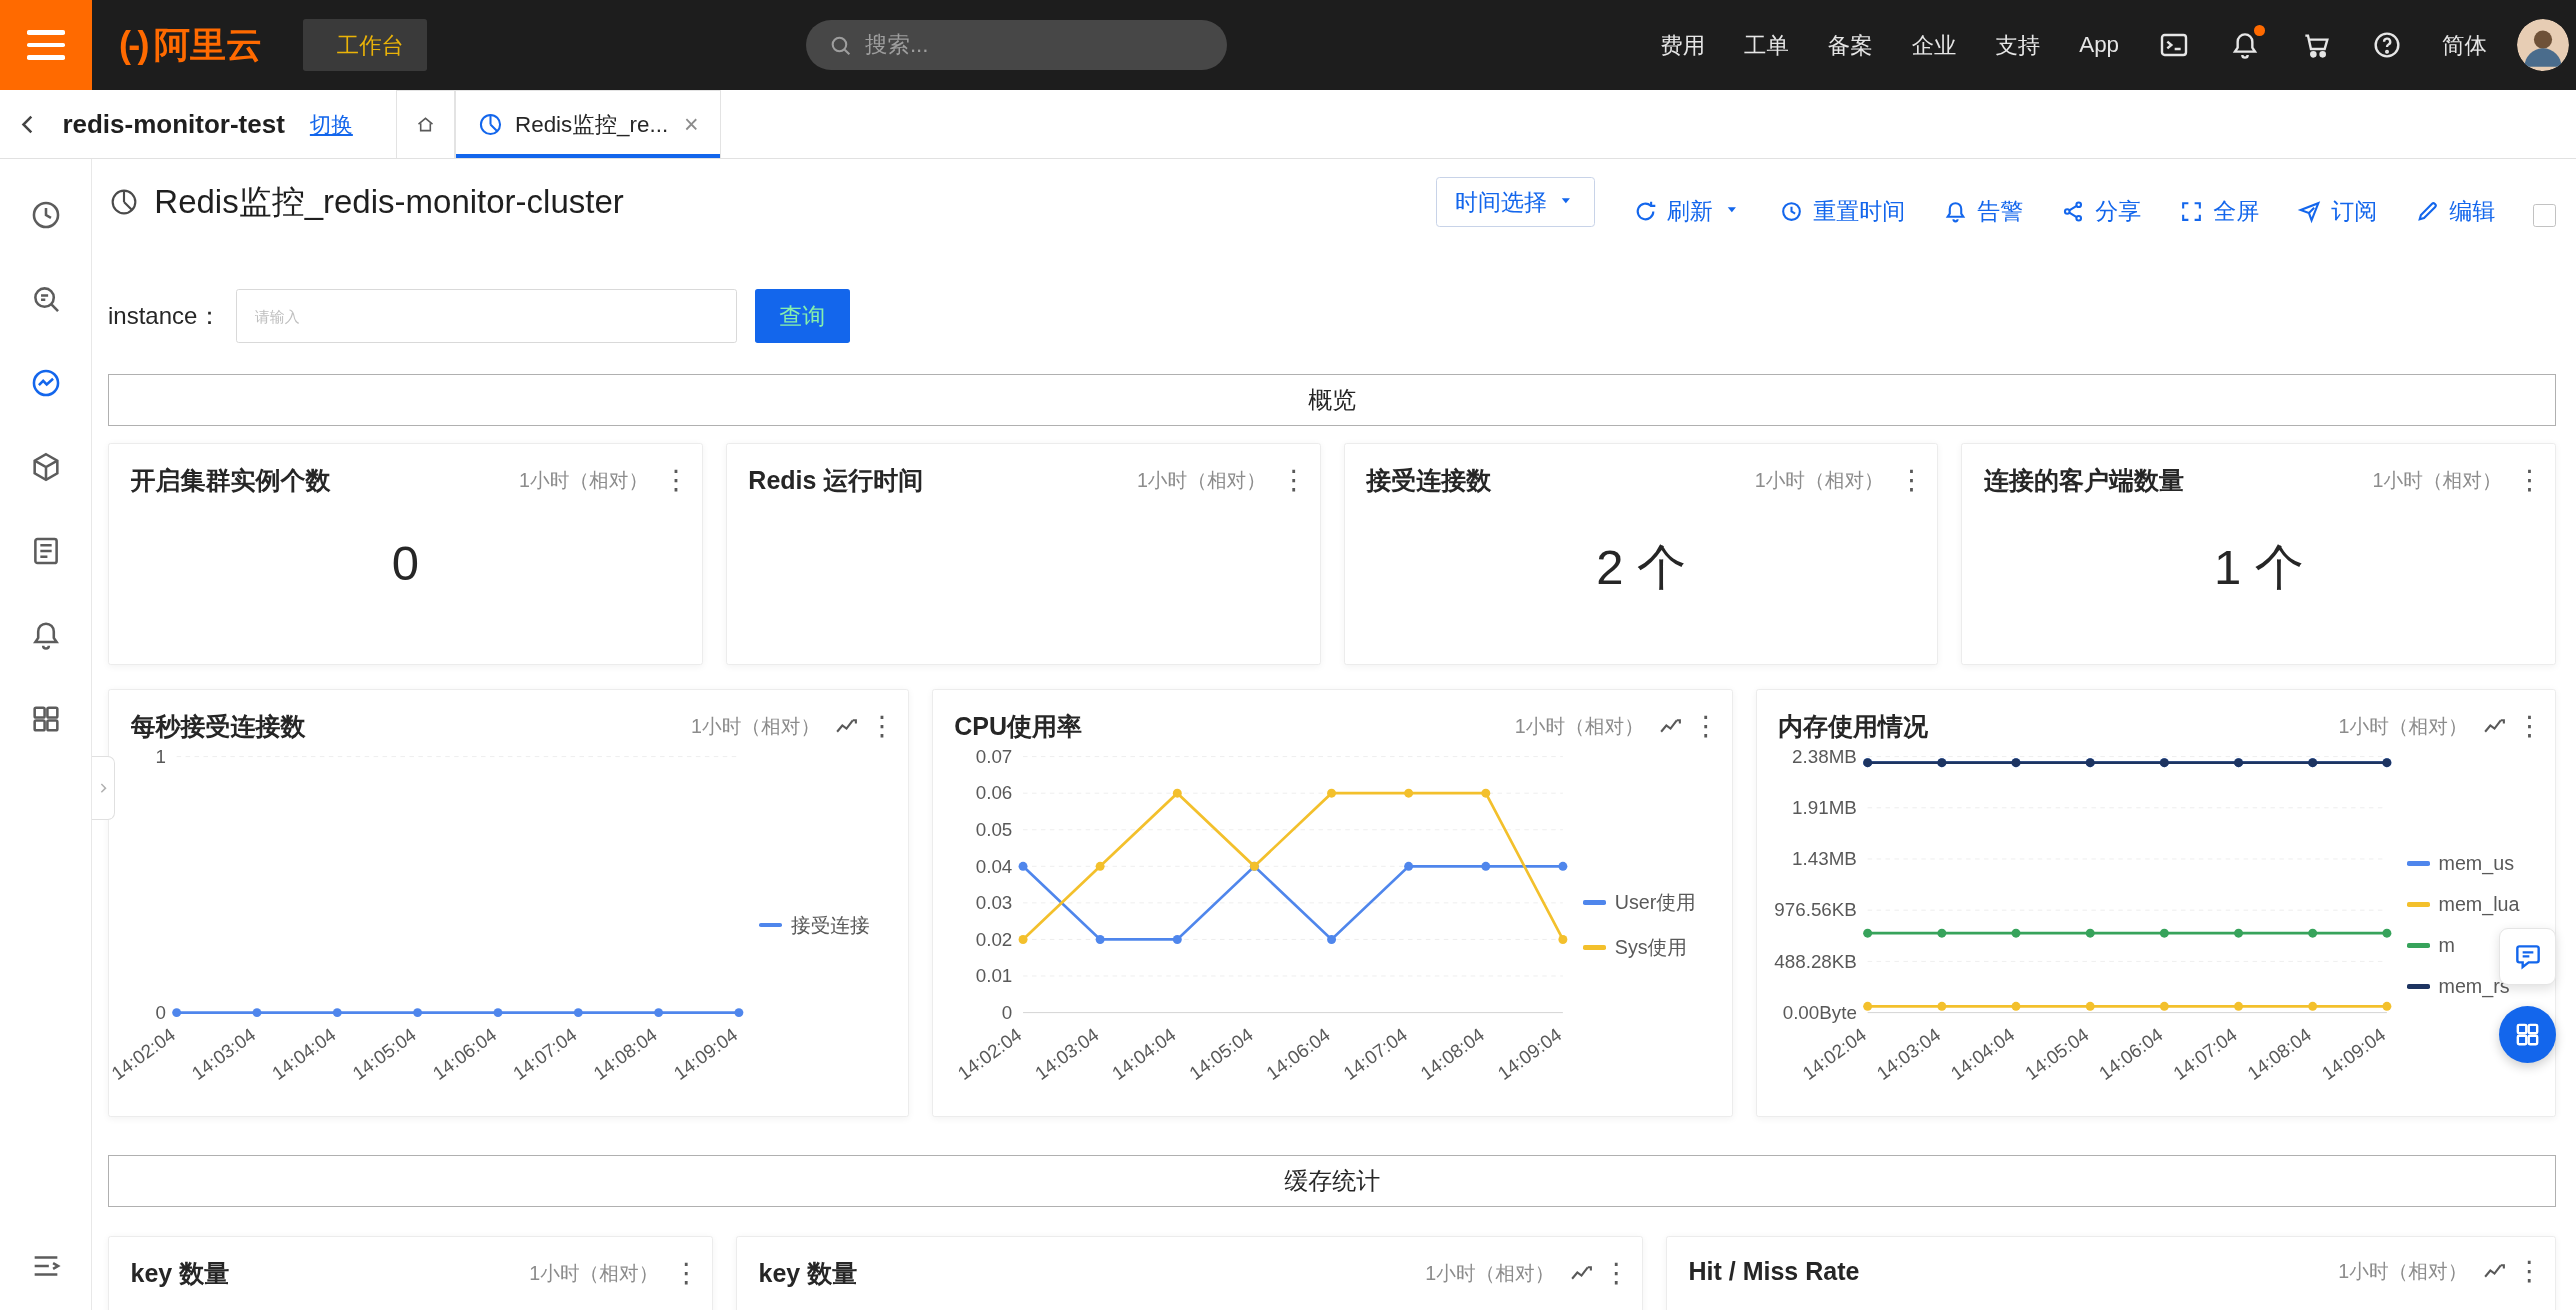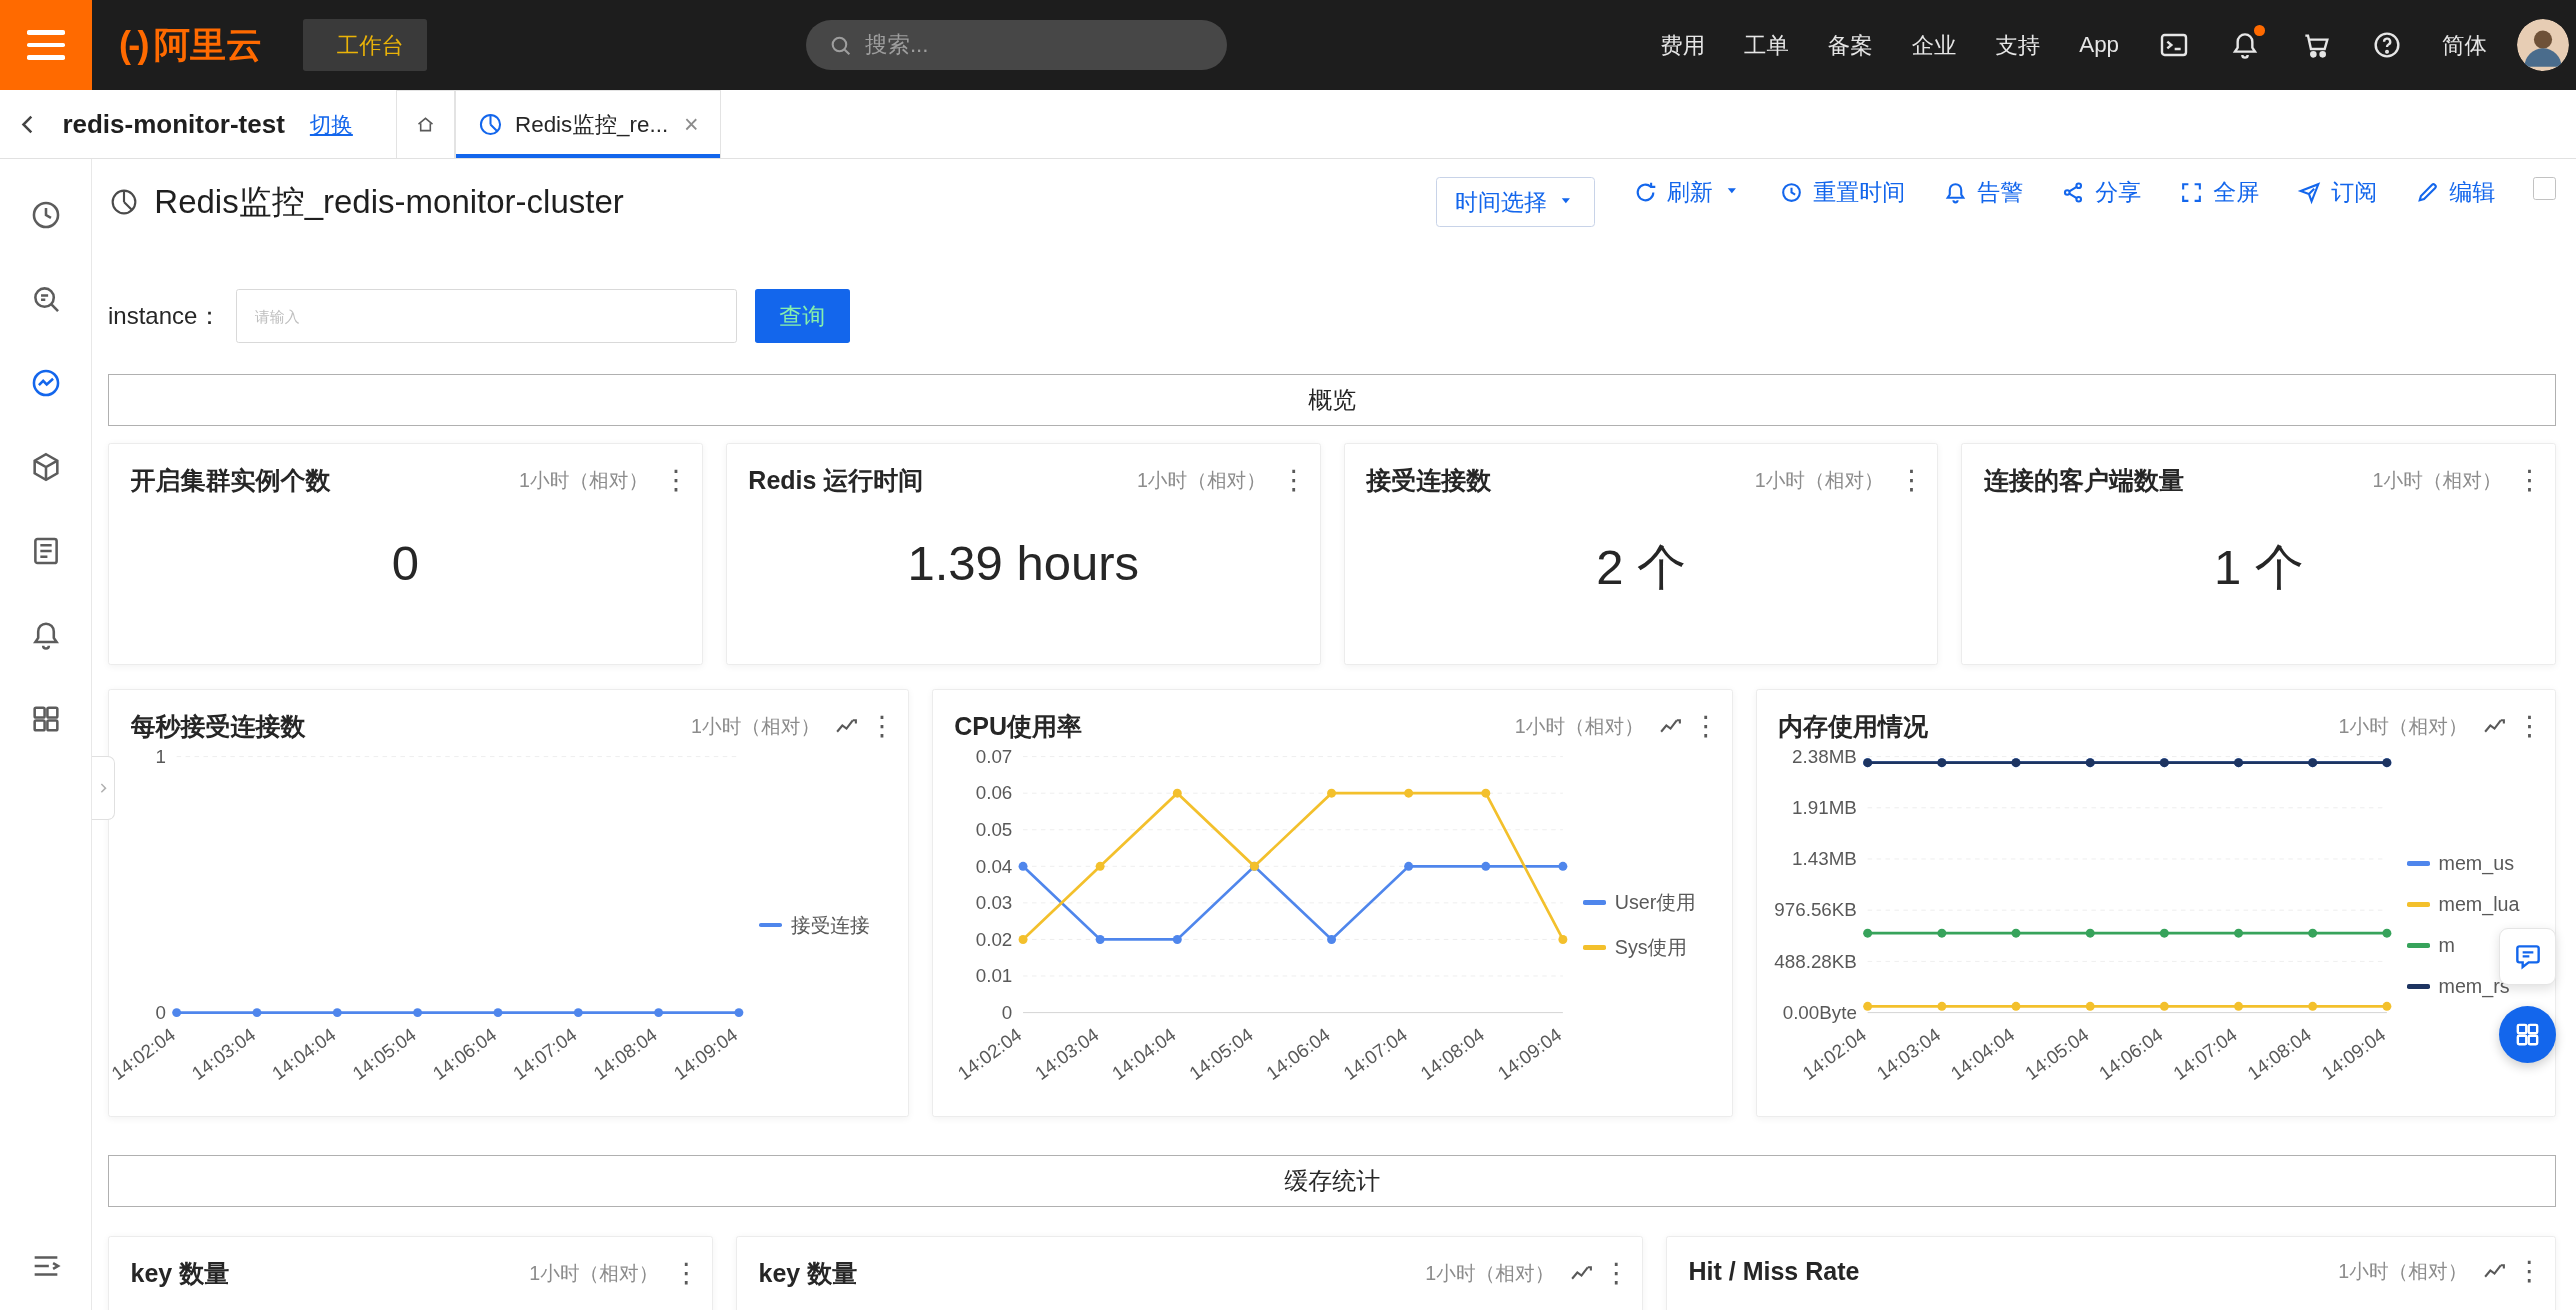--- a/index.html
+++ b/index.html
@@ -53,21 +53,21 @@
   .side-handle svg { width:14.3px; height:14.3px; }
 
   main { flex:1; padding:0 19.7px 0 16px; overflow:hidden; }
 
   
   .page-head { margin-top:18px; height:50px; display:flex; align-items:center; justify-content:space-between; }
   .title-wrap { display:flex; align-items:center; gap:14.3px; }
   .title-pie { width:32px; height:32px; color:#4a4a4a; }
   .title-pie svg { width:32px; height:32px; }
   .page-title { font-size:33px; font-weight:500; color:#1f1f1f; white-space:nowrap; }
-  .actions { display:flex; align-items:flex-start; gap:38px; color:#1366ec; font-size:23px; }
+  .actions { display:flex; align-items:flex-end; gap:38px; color:#1366ec; font-size:23px; }
   .action { display:inline-flex; align-items:center; gap:9px; cursor:pointer; white-space:nowrap; }
   .action svg { width:25px; height:25px; }
   .caret svg { width:19.7px; height:19.7px; }
   .time-btn { border:0.9px solid #c8d3e8; border-radius:3.6px; height:50px; padding:0 18px; background:#fff; }
   .panel-square { width:23px; height:23px; border:1.8px solid #c2c2c2; border-radius:2.7px; cursor:pointer; }
 
   
   .filter-row { margin-top:62px; display:flex; align-items:center; }
   .filter-label { font-size:24px; color:#262626; margin-right:14.3px; white-space:nowrap; }
   .filter-input { width:501px; height:54px; border:0.9px solid #d9d9d9; border-radius:2.7px; padding:0 18px; font-size:15px; color:#333; outline:none; }
@@ -366,21 +366,20 @@
             <span class="kebab">⋮</span>
           </div>
           <div class="stat-value">0</div>
         </div>
         <div class="card stat-card">
           <div class="card-head">
             <span class="card-title">Redis 运行时间</span>
             <span class="card-meta">1小时（相对）</span>
             <span class="kebab">⋮</span>
           </div>
-          <div class="stat-value">1.39 hours</div>
         </div>
         <div class="card stat-card">
           <div class="card-head">
             <span class="card-title">接受连接数</span>
             <span class="card-meta">1小时（相对）</span>
             <span class="kebab">⋮</span>
           </div>
           <div class="stat-value">2 个</div>
         </div>
         <div class="card stat-card">

